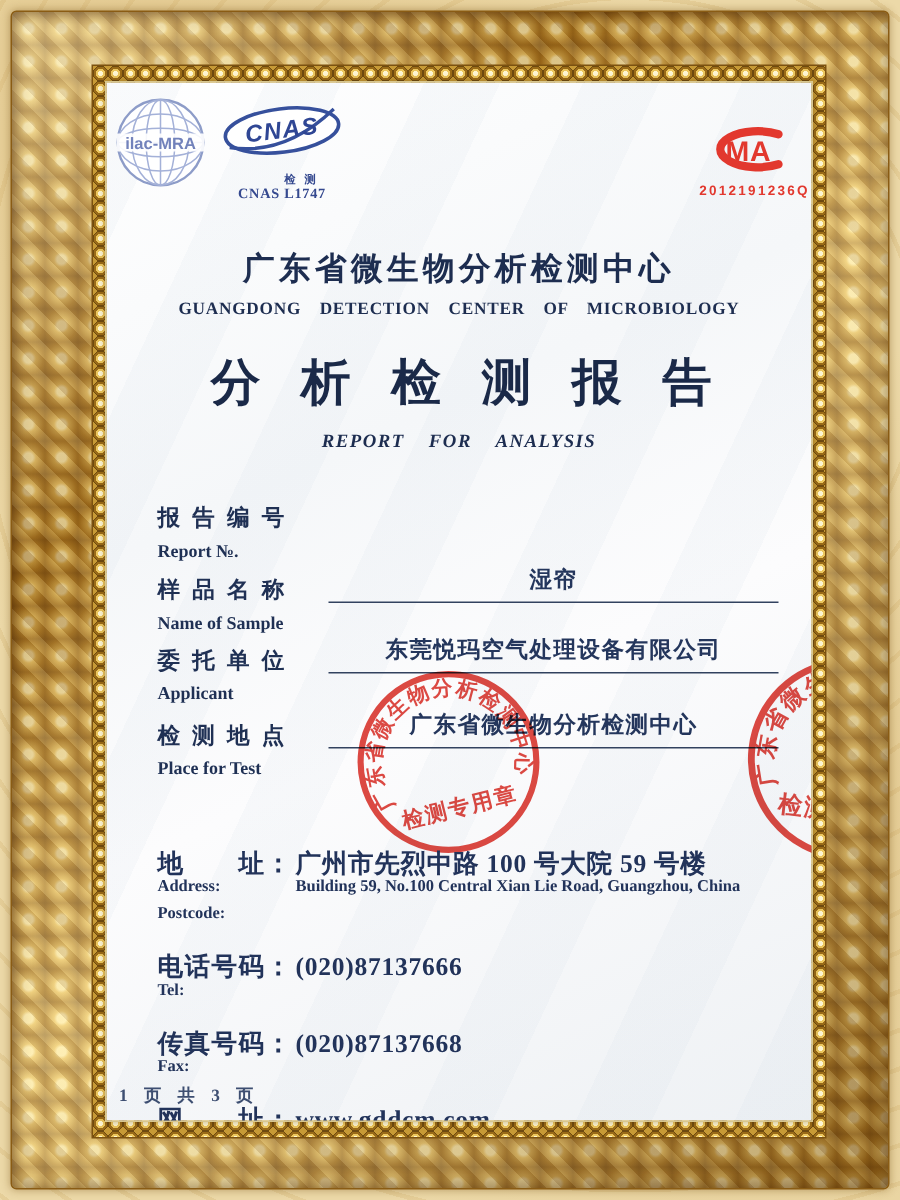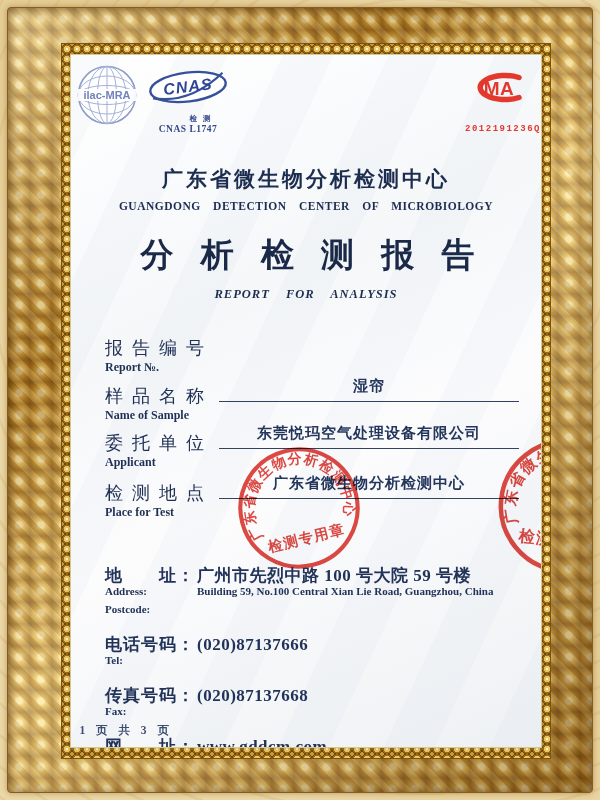--- a/index.html
+++ b/index.html
@@ -32,31 +32,31 @@
     background:
       repeating-linear-gradient(115deg, rgba(196,210,224,.10) 0 46px, rgba(255,255,255,0) 46px 96px),
       linear-gradient(155deg, #ffffff 0%, #f5f7f9 35%, #fcfcfd 58%, #eef1f4 100%);
     box-shadow:0 0 5px rgba(80,50,10,.35);
     color:#24365c;}
   
   .logo-ilac{position:absolute;left:5px;top:9px;width:64px;}
   .logo-cnas{position:absolute;left:73px;top:12px;width:88px;text-align:center;}
   .cnas-sub1{font-size:7.5px;font-weight:bold;color:#35498f;letter-spacing:2px;margin-top:1px;padding-left:26px;}
   .cnas-sub2{font-size:9.5px;font-weight:bold;color:#35498f;font-family:"Liberation Serif",serif;letter-spacing:.5px;}
-  .logo-cma{position:absolute;left:384px;top:16px;width:96px;text-align:center;}
-  .cma-no{font-size:9px;font-weight:bold;color:#e2382e;font-family:Liberation Mono, monospace;letter-spacing:1.5px;margin-top:15px;}
+  .logo-cma{position:absolute;left:384px;top:28px;width:96px;text-align:center;}
+  .cma-no{font-size:9px;font-weight:bold;color:#e2382e;font-family:Liberation Sans, sans-serif;letter-spacing:1.5px;margin-top:0px;}
   
   .header{position:absolute;left:0;right:0;top:110px;text-align:center;}
   .org-cn{font-size:21px;font-weight:bold;letter-spacing:3px;color:#1d2d50;}
   .org-en{margin-top:7px;font-family:"Liberation Serif",serif;font-weight:bold;font-size:11.5px;word-spacing:9px;letter-spacing:.5px;color:#1d2d50;}
   .title-cn{margin-top:21px;font-size:33px;font-weight:bold;letter-spacing:9px;color:#1a2948;padding-left:12px;}
   .title-en{margin-top:9px;font-family:"Liberation Serif",serif;font-weight:bold;font-size:12.5px;word-spacing:12px;letter-spacing:1px;color:#1d2d50;font-style:italic;}
   
   .field-row{position:absolute;left:34px;right:0;height:48px;}
-  .f-label-cn{position:absolute;left:0;top:3px;font-size:18px;font-weight:normal;letter-spacing:2px;color:#1f3054;white-space:nowrap;}
+  .f-label-cn{position:absolute;left:0;top:3px;font-size:15px;font-weight:bold;letter-spacing:2px;color:#1f3054;white-space:nowrap;}
   .f-line{position:absolute;left:114px;right:22px;top:-4px;height:24px;border-bottom:1.6px solid #32425f;text-align:center;}
   .f-value{font-size:15px;font-weight:bold;font-family:"Liberation Serif",serif;color:#24365c;letter-spacing:1px;white-space:nowrap;}
   .f-label-en{position:absolute;left:0;top:27px;font-family:"Liberation Serif",serif;font-weight:bold;font-size:12px;color:#1f3054;}
   
   .contact{position:absolute;left:34px;right:16px;top:492px;}
   .c-row{margin-bottom:4px;}
   .c-cn{font-size:17px;font-weight:bold;color:#22335a;line-height:17px;white-space:nowrap;margin-top:20px;}
   .c-en{font-family:"Liberation Serif",serif;font-size:11px;font-weight:bold;color:#22335a;line-height:14px;margin-bottom:2px;white-space:nowrap;}
   .c-label{display:inline-block;width:92px;letter-spacing:1px;}
   .c-label-en{display:inline-block;width:92px;letter-spacing:0;}

